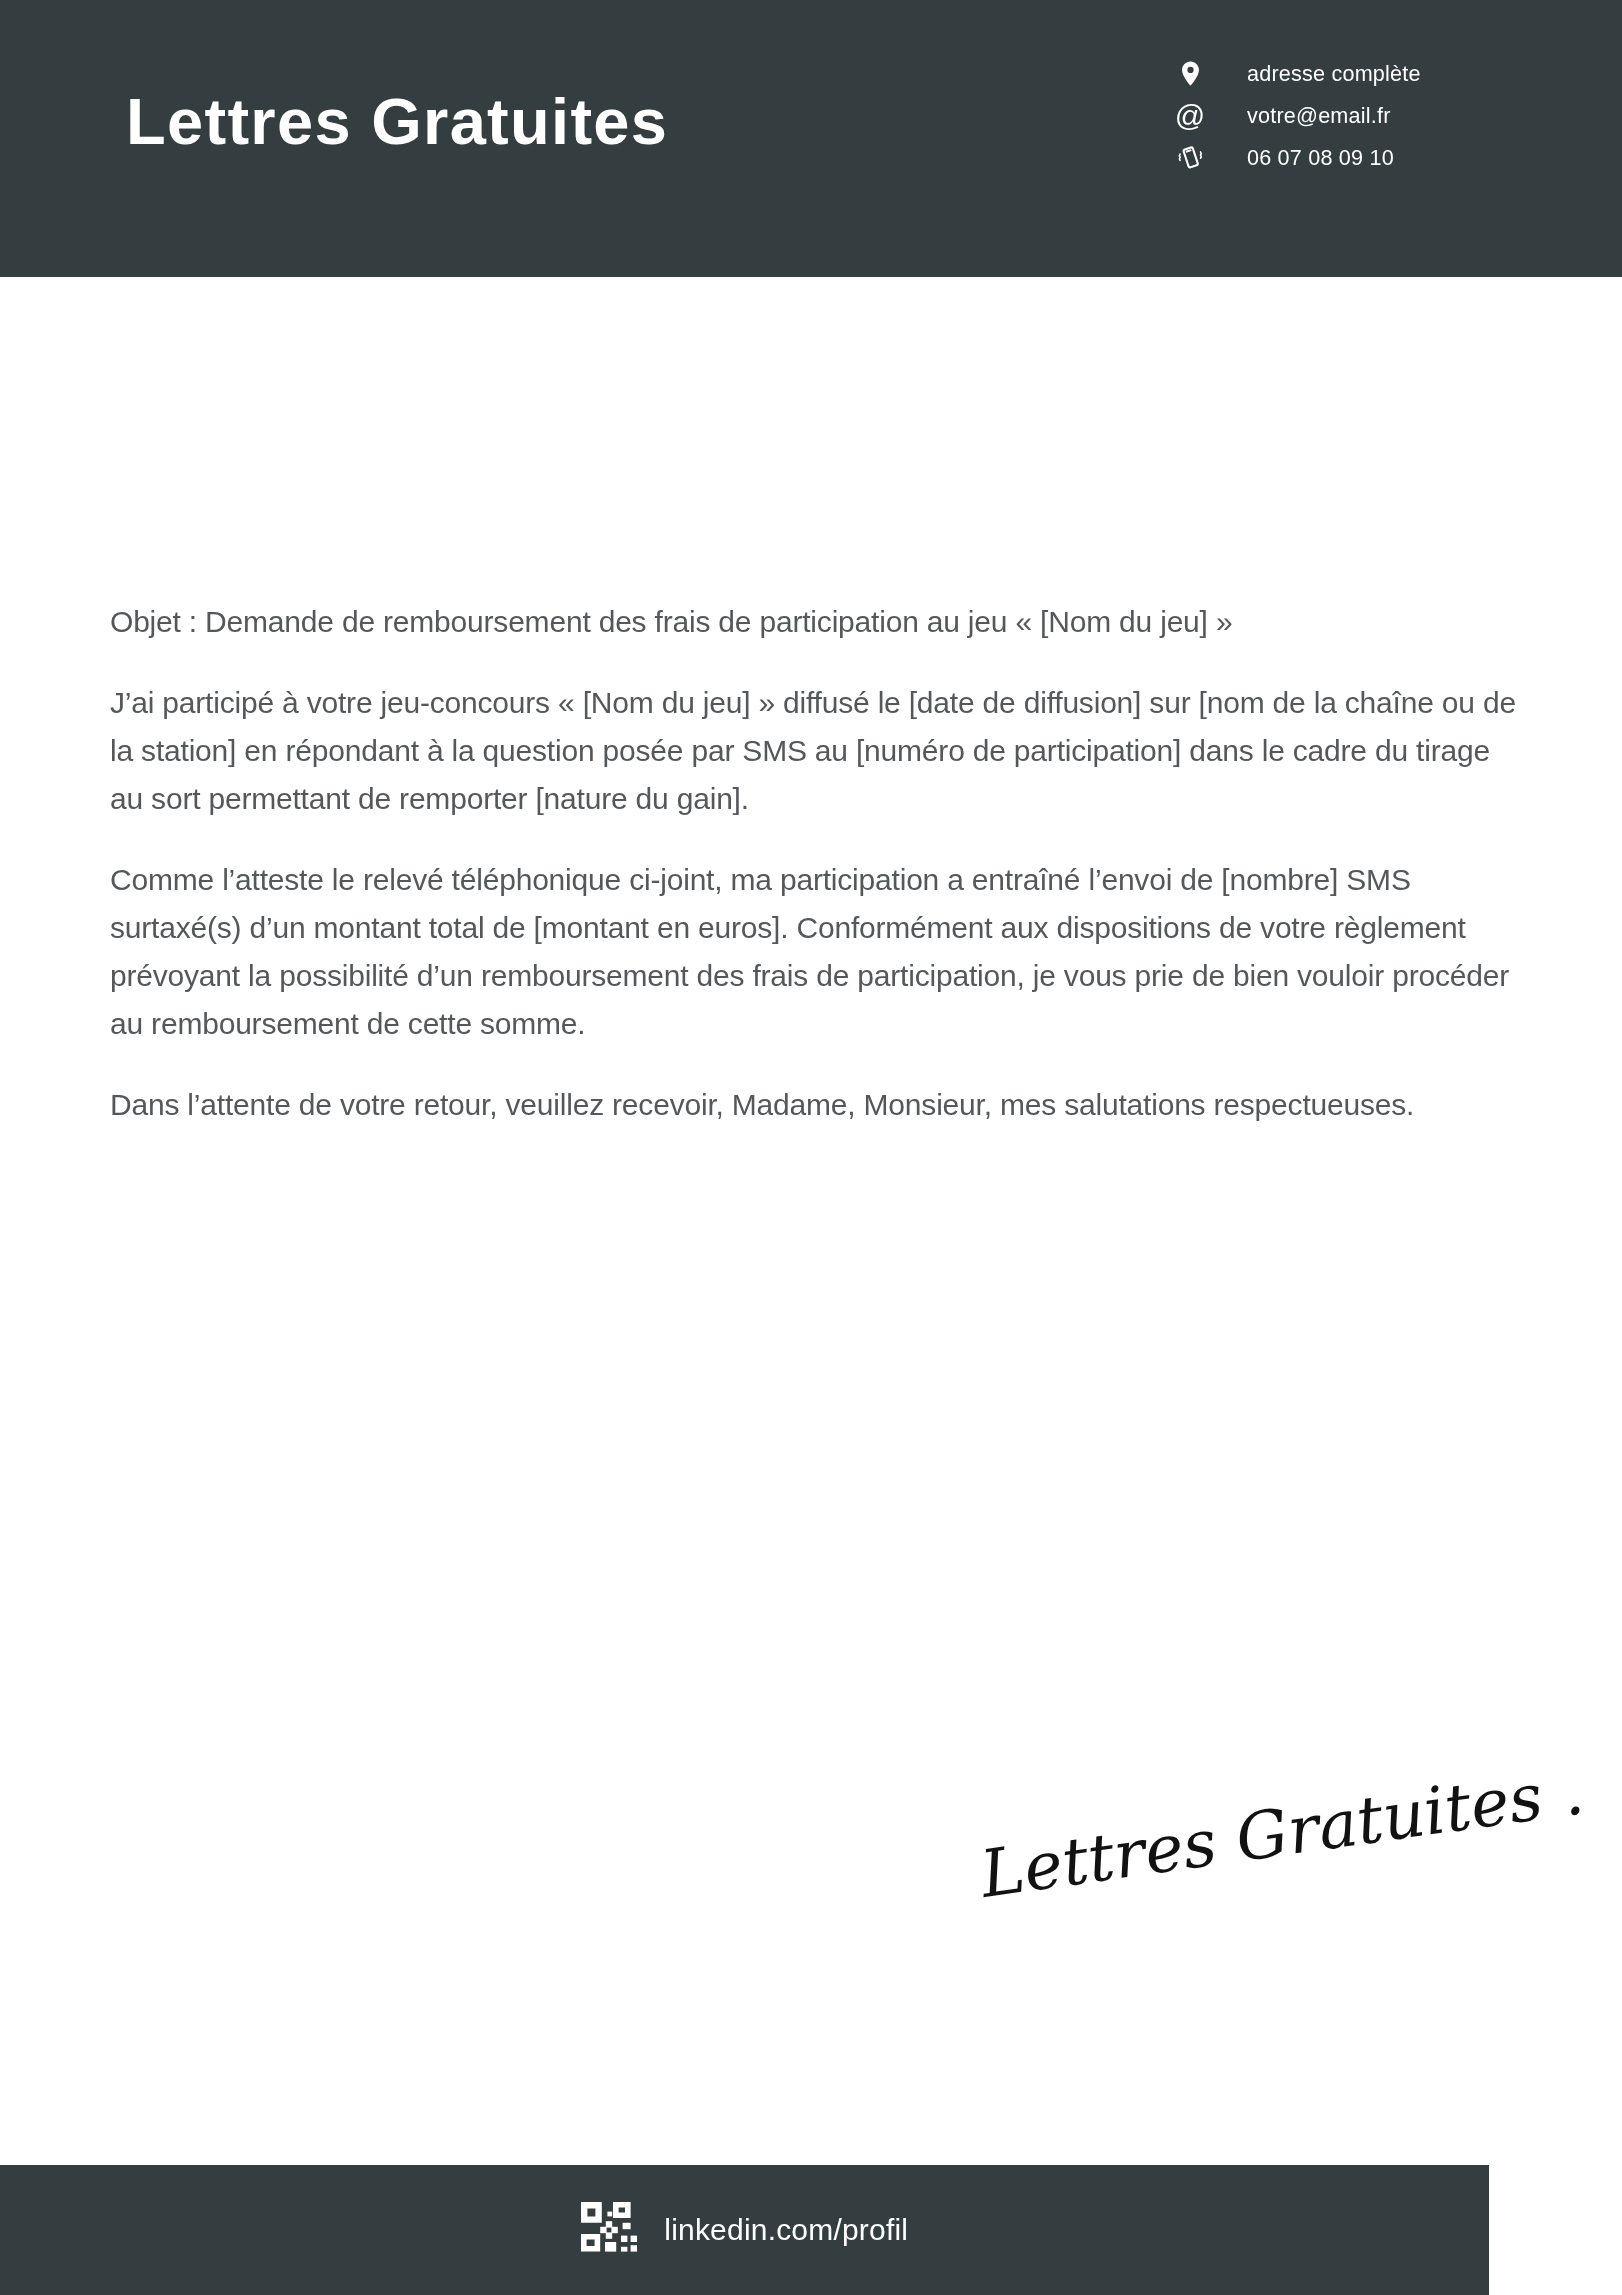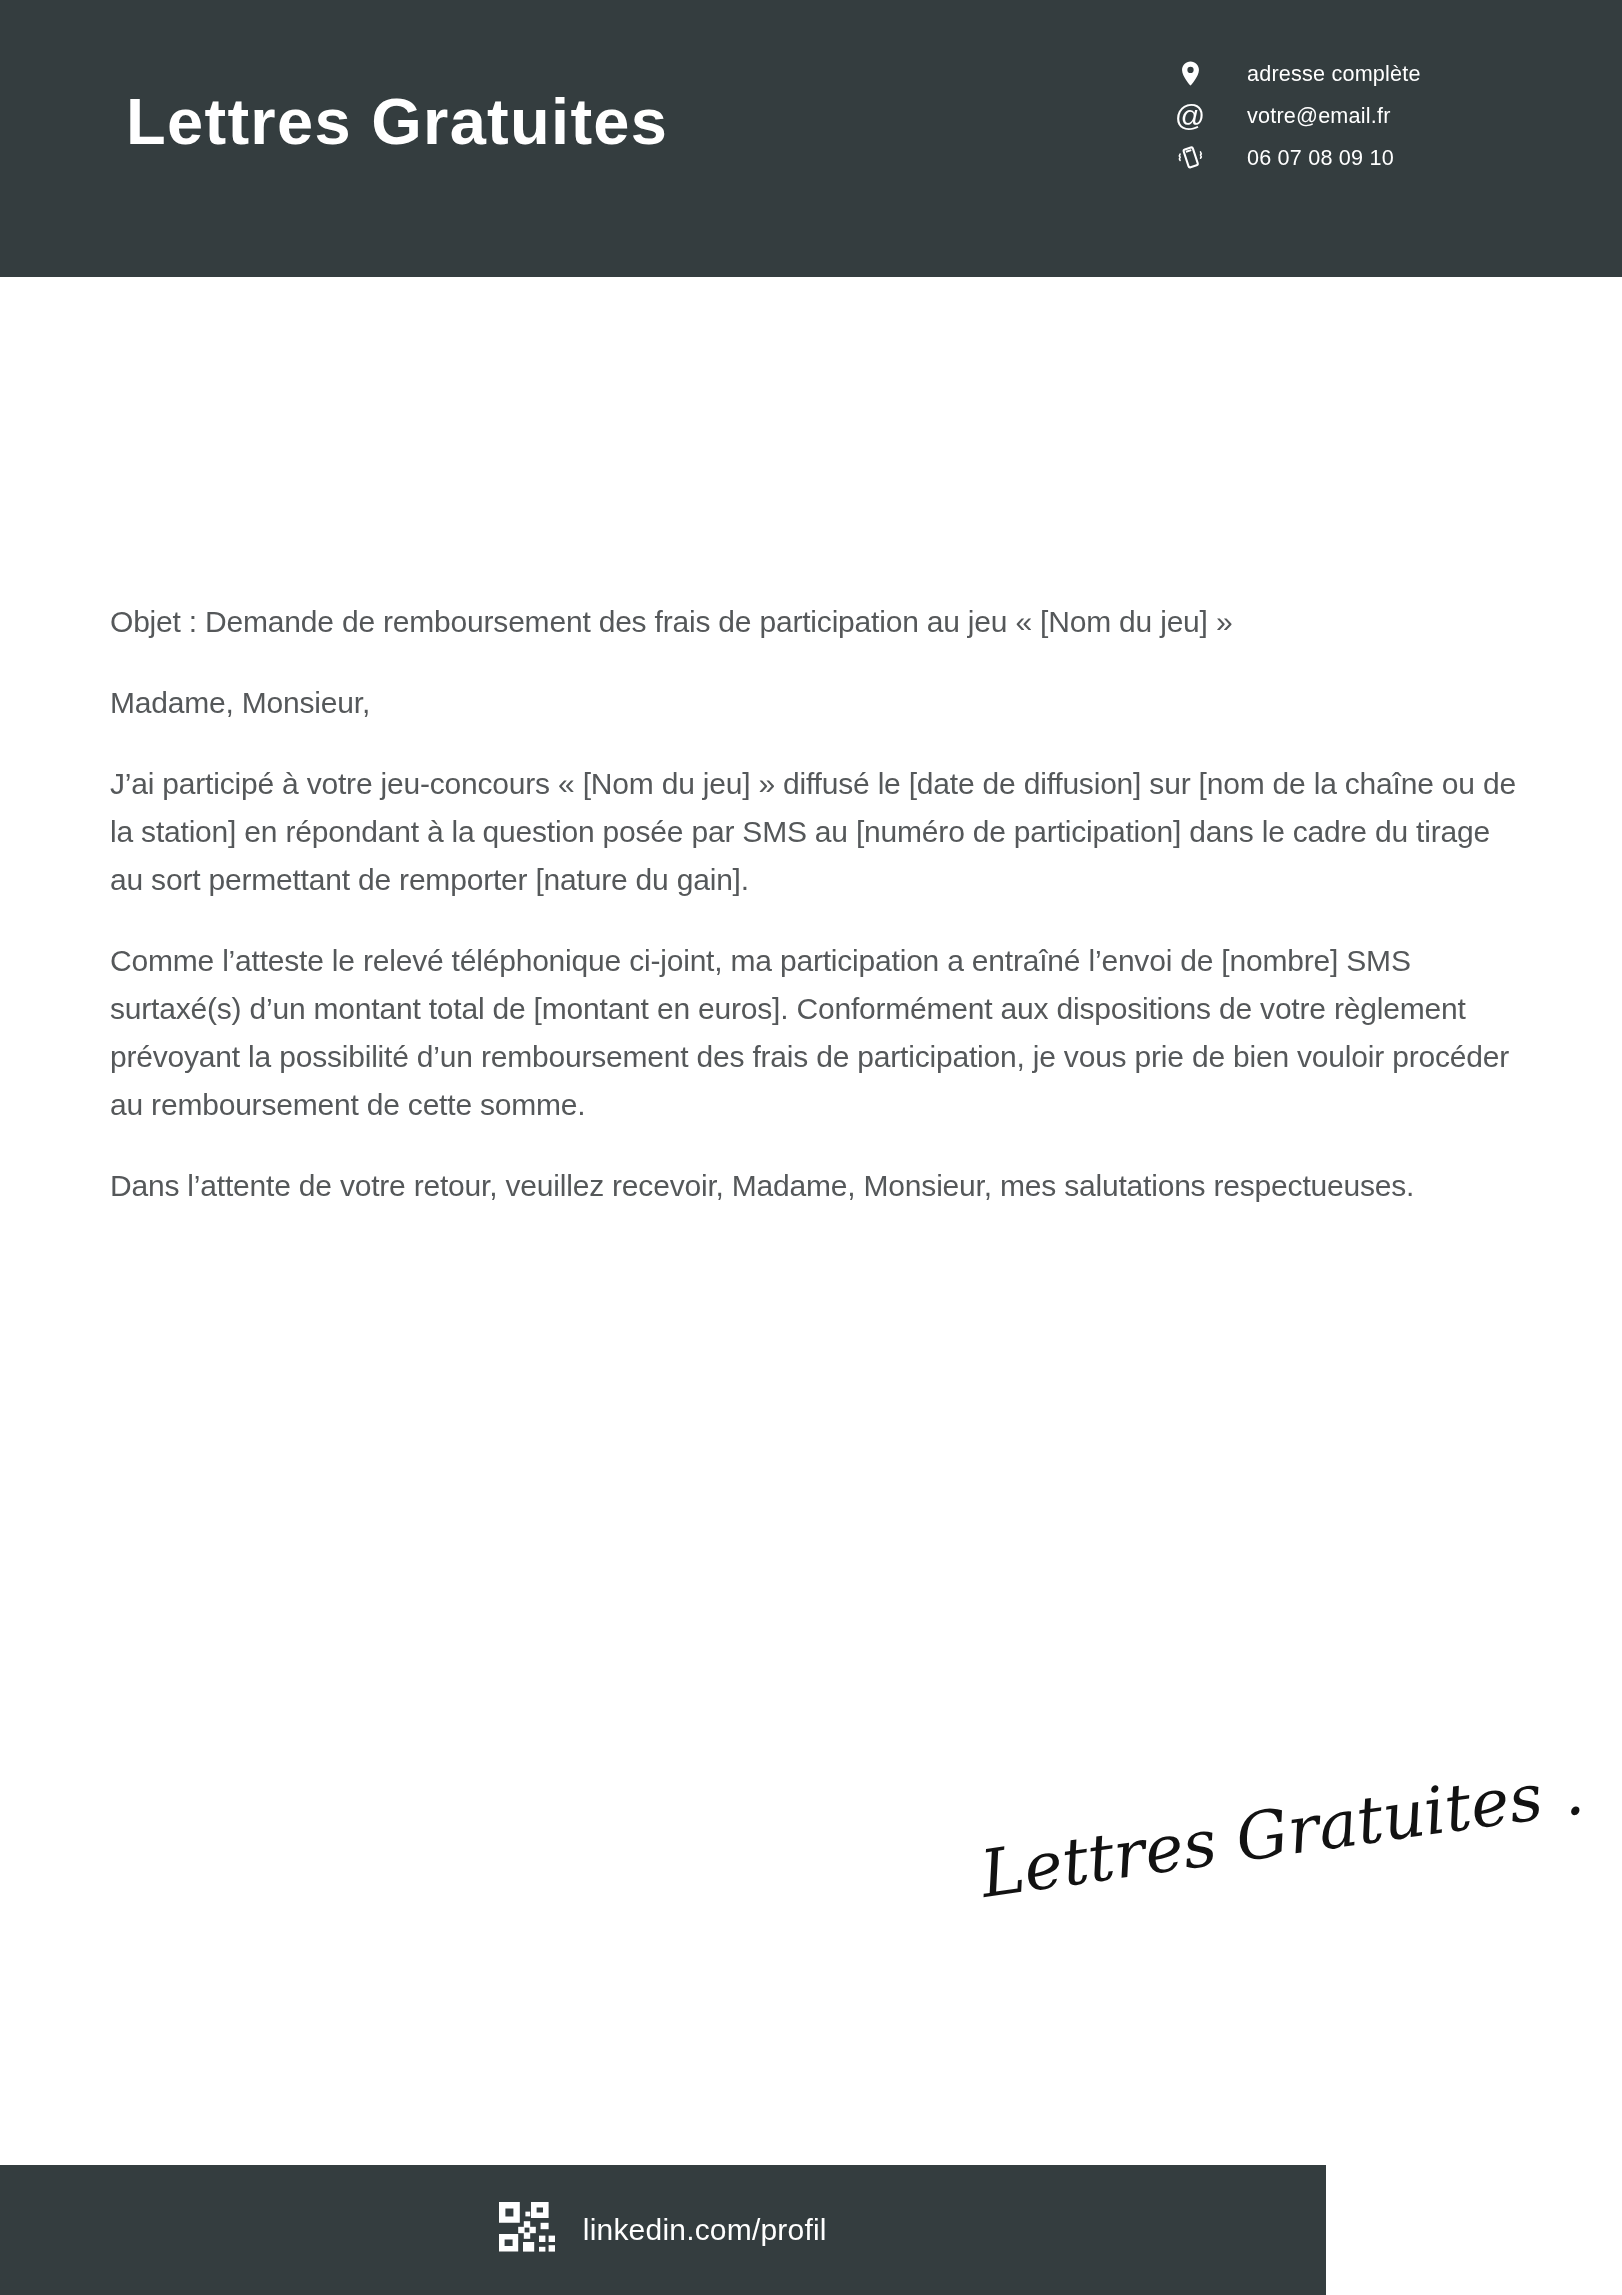--- a/index.html
+++ b/index.html
@@ -70,21 +70,21 @@
     display:flex;align-items:center;justify-content:center;
     transform:rotate(-8deg);
     font-family:"DejaVu Serif","Liberation Serif",serif;
     font-style:italic;font-weight:500;
     font-size:65px;color:var(--signature);
     white-space:nowrap;
   }
 
   
   .footer{
-    position:absolute;left:0;bottom:0;width:1326px;height:130px;
+    position:absolute;left:0;bottom:0;width:1489px;height:130px;
     background:var(--dark);
     display:flex;align-items:center;justify-content:center;gap:27.5px;
   }
   .qr-icon{width:56px;height:56px;display:block;}
   .footer-link{
     color:var(--white);font-size:30px;letter-spacing:0.2px;
     text-decoration:none;
   }
 </style>
 </head>
@@ -125,21 +125,20 @@
           </svg>
         </span>
         <span class="contact-label">06 07 08 09 10</span>
       </div>
 
     </div>
   </header>
 
   <main class="letter-body">
     <p class="subject">Objet : Demande de remboursement des frais de participation au jeu « [Nom du jeu] »</p>
-    <p class="salutation">Madame, Monsieur,</p>
     <p class="p-first">J’ai participé à votre jeu-concours « [Nom du jeu] » diffusé le [date de diffusion] sur [nom de la chaîne ou de la station] en répondant à la question posée par SMS au [numéro de participation] dans le cadre du tirage au sort permettant de remporter [nature du gain].</p>
     <p>Comme l’atteste le relevé téléphonique ci-joint, ma participation a entraîné l’envoi de [nombre] SMS surtaxé(s) d’un montant total de [montant en euros]. Conformément aux dispositions de votre règlement prévoyant la possibilité d’un remboursement des frais de participation, je vous prie de bien vouloir procéder au remboursement de cette somme.</p>
     <p>Dans l’attente de votre retour, veuillez recevoir, Madame, Monsieur, mes salutations respectueuses.</p>
   </main>
 
   <div class="signature">Lettres Gratuites .</div>
 
   <footer class="footer">
     <span>
       <svg class="qr-icon" viewBox="0 0 70 70" fill="#ffffff" aria-hidden="true">

